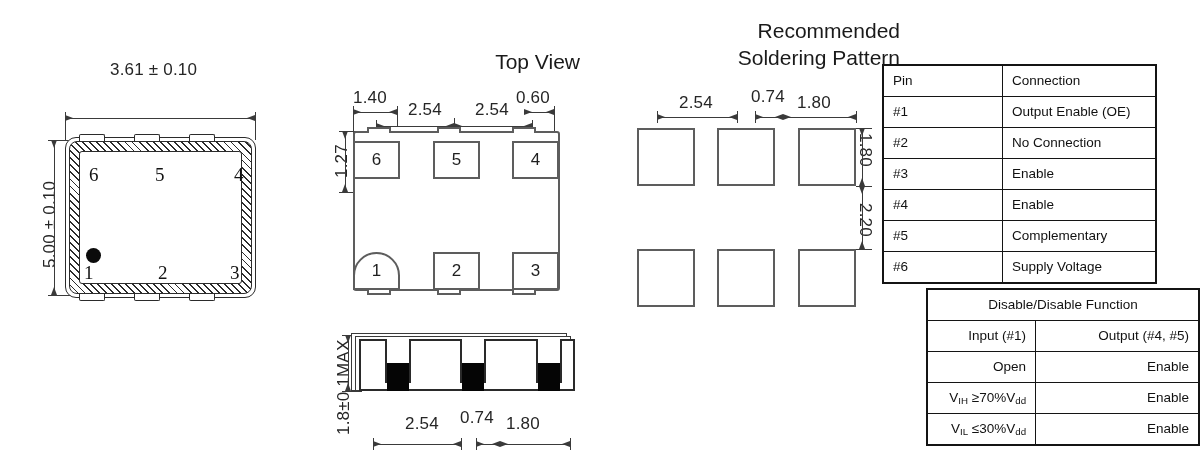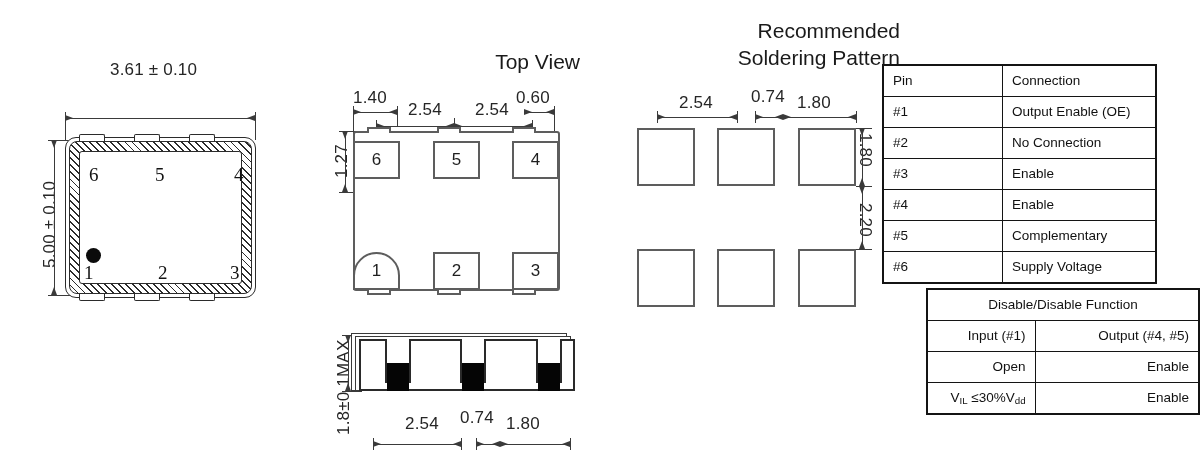--- a/index.html
+++ b/index.html
@@ -347,18 +347,22 @@
       </tr>
       <tr>
         <td class="c1">Input (#1)</td>
         <td class="c2">Output (#4, #5)</td>
       </tr>
       <tr>
         <td class="c1">Open</td>
         <td class="c2">Enable</td>
       </tr>
       <tr>
+        <td class="c1"><span>V</span><sub>IH</sub><span> ≥70%V</span><sub>dd</sub></td>
+        <td class="c2">Enable</td>
+      </tr>
+      <tr>
         <td class="c1"><span>V</span><sub>IL</sub><span> ≤30%V</span><sub>dd</sub></td>
         <td class="c2">Enable</td>
       </tr>
     </tbody>
   </table>
 </div>
 
 </body></html>

